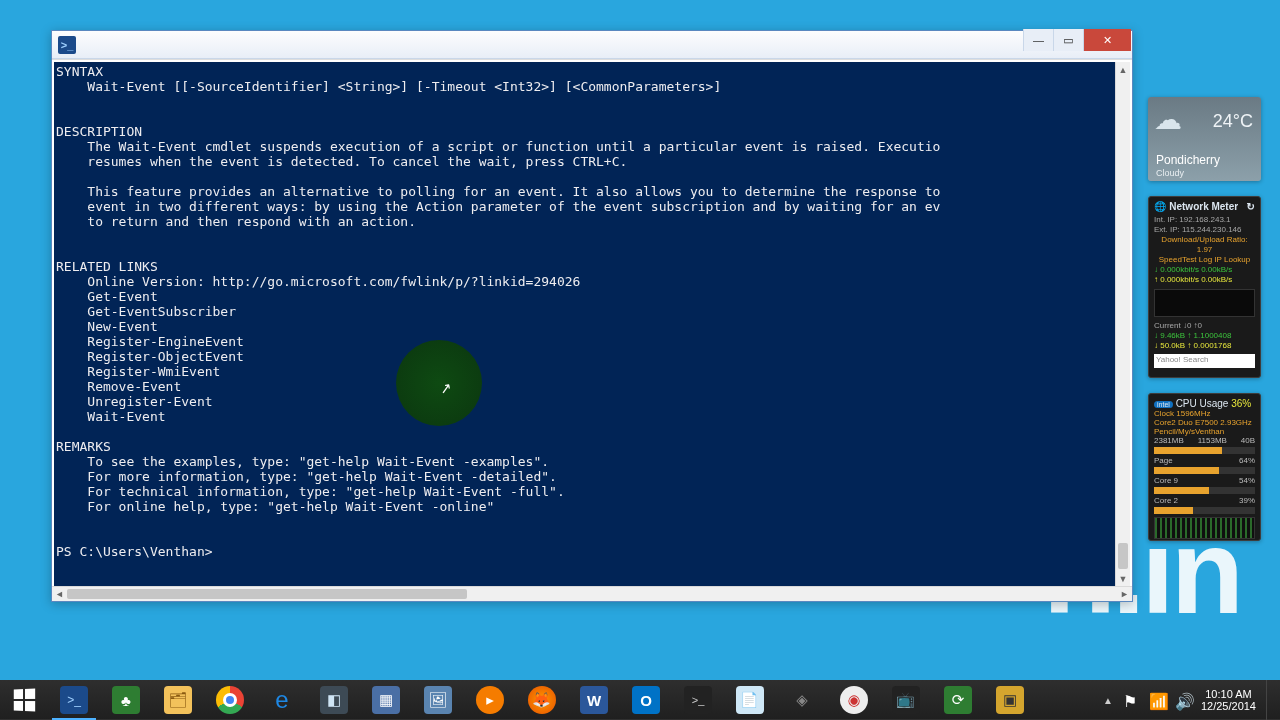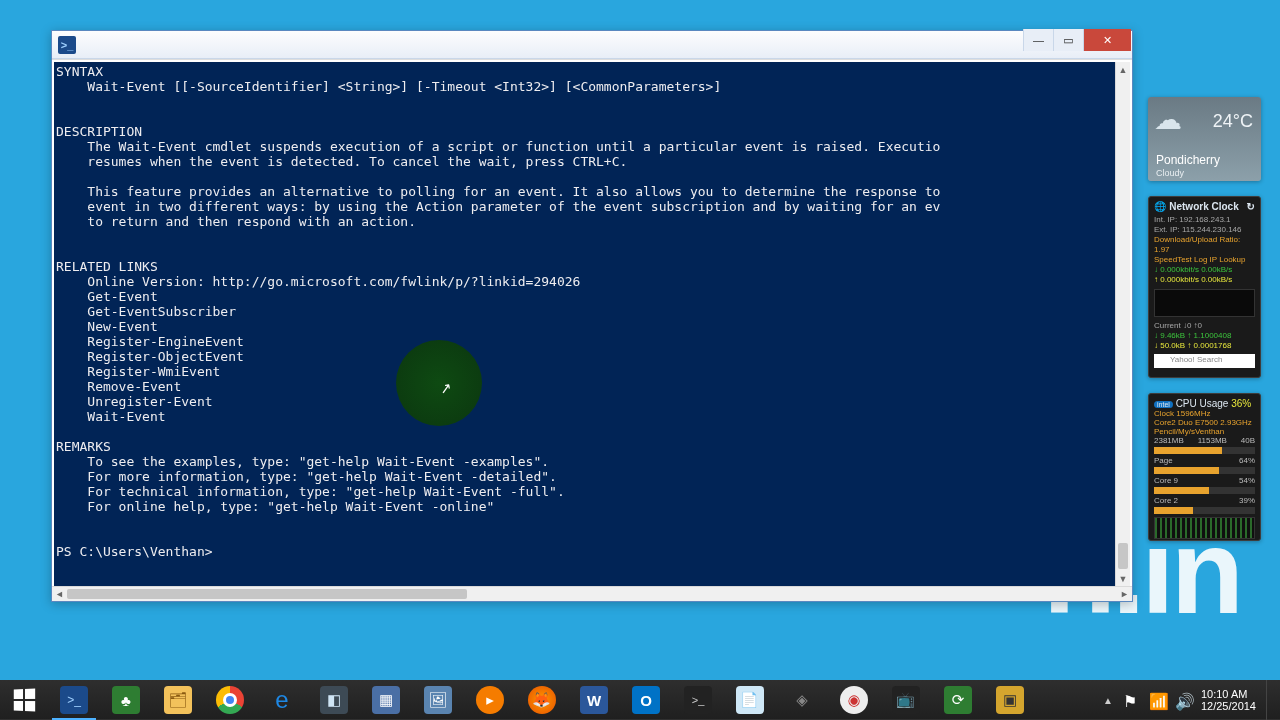--- a/index.html
+++ b/index.html
@@ -100,25 +100,25 @@
   box-shadow:0 1px 4px rgba(0,0,0,.3); font-size:9px; color:#ddd; }
 .weather { top:97px; width:113px; height:84px;
   background: linear-gradient(#6a7a84,#8ca0aa); padding:8px 8px; }
 .weather .temp { position:absolute; right:8px; top:14px; color:#eef3f6; font-size:18px; }
 .weather .city { position:absolute; left:8px; bottom:14px; color:#fff; font-size:12px; }
 .weather .cond { position:absolute; left:8px; bottom:3px; color:#e9eef1; font-size:9px; }
 .netmeter { top:196px; width:113px; height:182px; background:#1a1a1a;
   border:1px solid #3d3d3d; padding:4px 5px; }
 .netmeter .hdr { font-size:10px; font-weight:bold; color:#dbe5ef; margin-bottom:3px;}
 .netmeter .row { font-size:8px; color:#a7a7a7; line-height:10px; }
-.netmeter .orange{color:#e8a32e;}
+.netmeter .orange{color:#e8a32e;text-align:center;}
 .netmeter .green{color:#3cc33c;}
 .netmeter .yellow{color:#e6e63c;}
 .netmeter .graph{height:28px;background:#0a0a0a;margin:4px 0;border:1px solid #333;}
-.netmeter .srch{height:14px;background:#fff;color:#888;font-size:8px;padding:1px 16px;margin-top:3px;}
+.netmeter .srch{height:14px;background:#fff;color:#888;font-size:8px;padding:1px 2px;margin-top:3px;}
 .cpugadget { top:393px; width:113px; height:148px; background:#1a1a1a;
   border:1px solid #3d3d3d; padding:4px 5px; }
 .cpugadget .hdr{font-size:10px;color:#dbe5ef;}
 .cpugadget .pct{color:#e6e63c;margin-top:24px;}
 .cpugadget .sub{font-size:8px;color:#e8a32e;line-height:9px;}
 .cpugadget .bar{height:7px;background:#333;margin:2px 0;position:relative;}
 .cpugadget .bar i{position:absolute;left:0;top:0;bottom:0;background:#e8a32e;}
 .cpugadget .lbl{font-size:8px;color:#bbb;display:flex;justify-content:space-between;}
 .cpugadget .chartlet{height:22px;background:#0f0f0f;border:1px solid #333;margin-top:3px;
   background-image: repeating-linear-gradient(90deg,#2a6a2a 0 2px,transparent 2px 5px);}
@@ -138,21 +138,21 @@
   transform: perspective(60px) rotateY(-14deg); }
 .winlogo i{background:#fff;}
 .tbicons { display:flex; height:100%; }
 .tbicon {
   width:52px; height:100%; display:flex;align-items:center;justify-content:center;
   cursor:pointer; position:relative;
 }
 .tbicon.active::after{content:'';position:absolute;left:4px;right:4px;bottom:0;height:2px;background:#4db2ff;}
 .ic { width:28px; height:28px; border-radius:4px; display:flex;align-items:center;justify-content:center;font-size:15px;}
 .tray { margin-left:auto; display:flex; align-items:center; gap:10px; padding-right:6px; height:100%;}
-.tray .clk{color:#fff;font-size:11px;text-align:left;line-height:12px;}
+.tray .clk{color:#fff;font-size:11px;text-align:center;line-height:12px;}
 .tray .ic-s{width:16px;height:16px;}
 .showdesk{width:8px;height:100%;border-left:1px solid #444;cursor:pointer;}
 </style>
 </head>
 <body>
 
 <div class="bg-text">h.in</div>
 
 <div class="pswin">
   <div class="titlebar">
@@ -215,21 +215,21 @@
 <div class="marker"></div>
 
 <div class="gadget weather">
   <span style="font-size:28px;color:#d9e5ec;position:absolute;left:6px;top:6px">☁</span>
   <div class="temp">24°C</div>
   <div class="city">Pondicherry</div>
   <div class="cond">Cloudy</div>
 </div>
 
 <div class="gadget netmeter">
-  <div class="hdr"><span>🌐</span> <span>Network Clock</span> <span style="float:right">↻</span></div>
+  <div class="hdr"><span>🌐</span> <span>Network Meter</span> <span style="float:right">↻</span></div>
   <div class="row">Int. IP: 192.168.243.1</div>
   <div class="row">Ext. IP: 115.244.230.146</div>
   <div class="row orange">Download/Upload Ratio: 1.97</div>
   <div class="row orange">SpeedTest   Log   IP Lookup</div>
   <div class="row green">↓ 0.000kbit/s   0.00kB/s</div>
   <div class="row yellow">↑ 0.000kbit/s   0.00kB/s</div>
   <div class="graph"></div>
   <div class="row">Current ↓0 ↑0</div>
   <div class="row green">↓ 9.46kB   ↑ 1.1000408</div>
   <div class="row yellow">↓ 50.0kB   ↑ 0.0001768</div>

